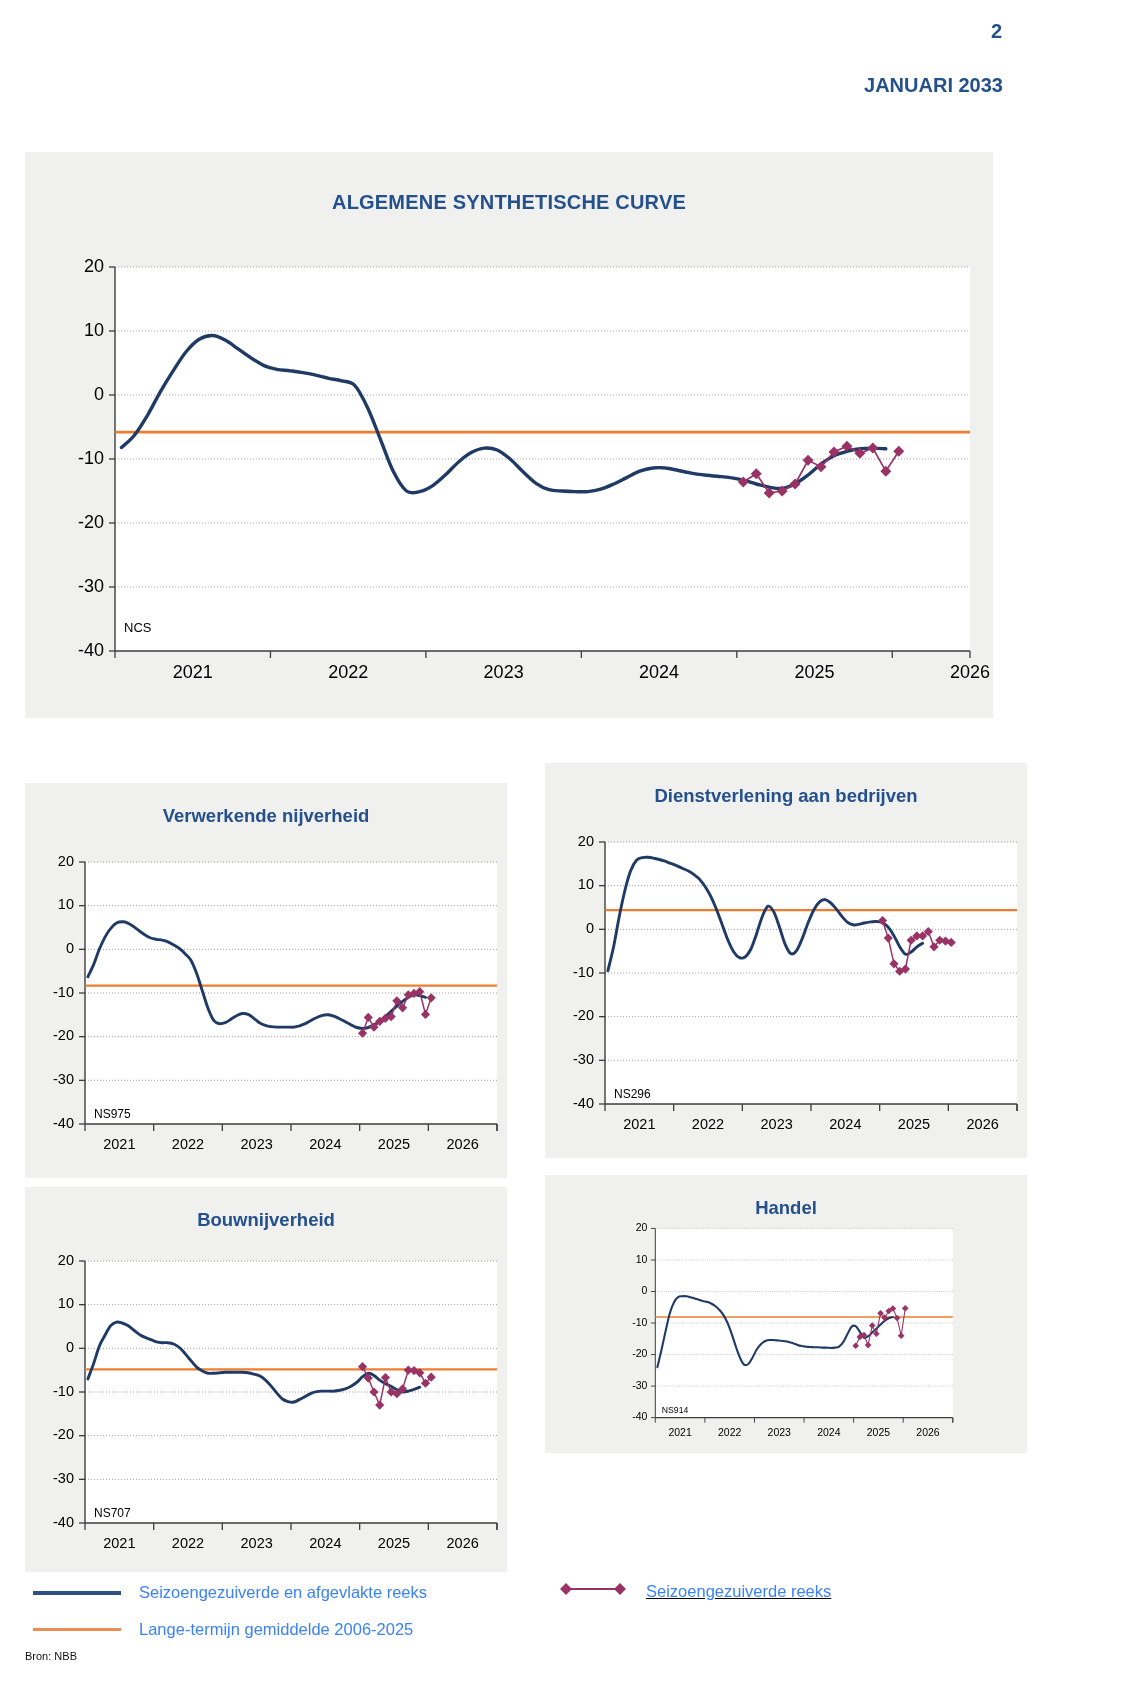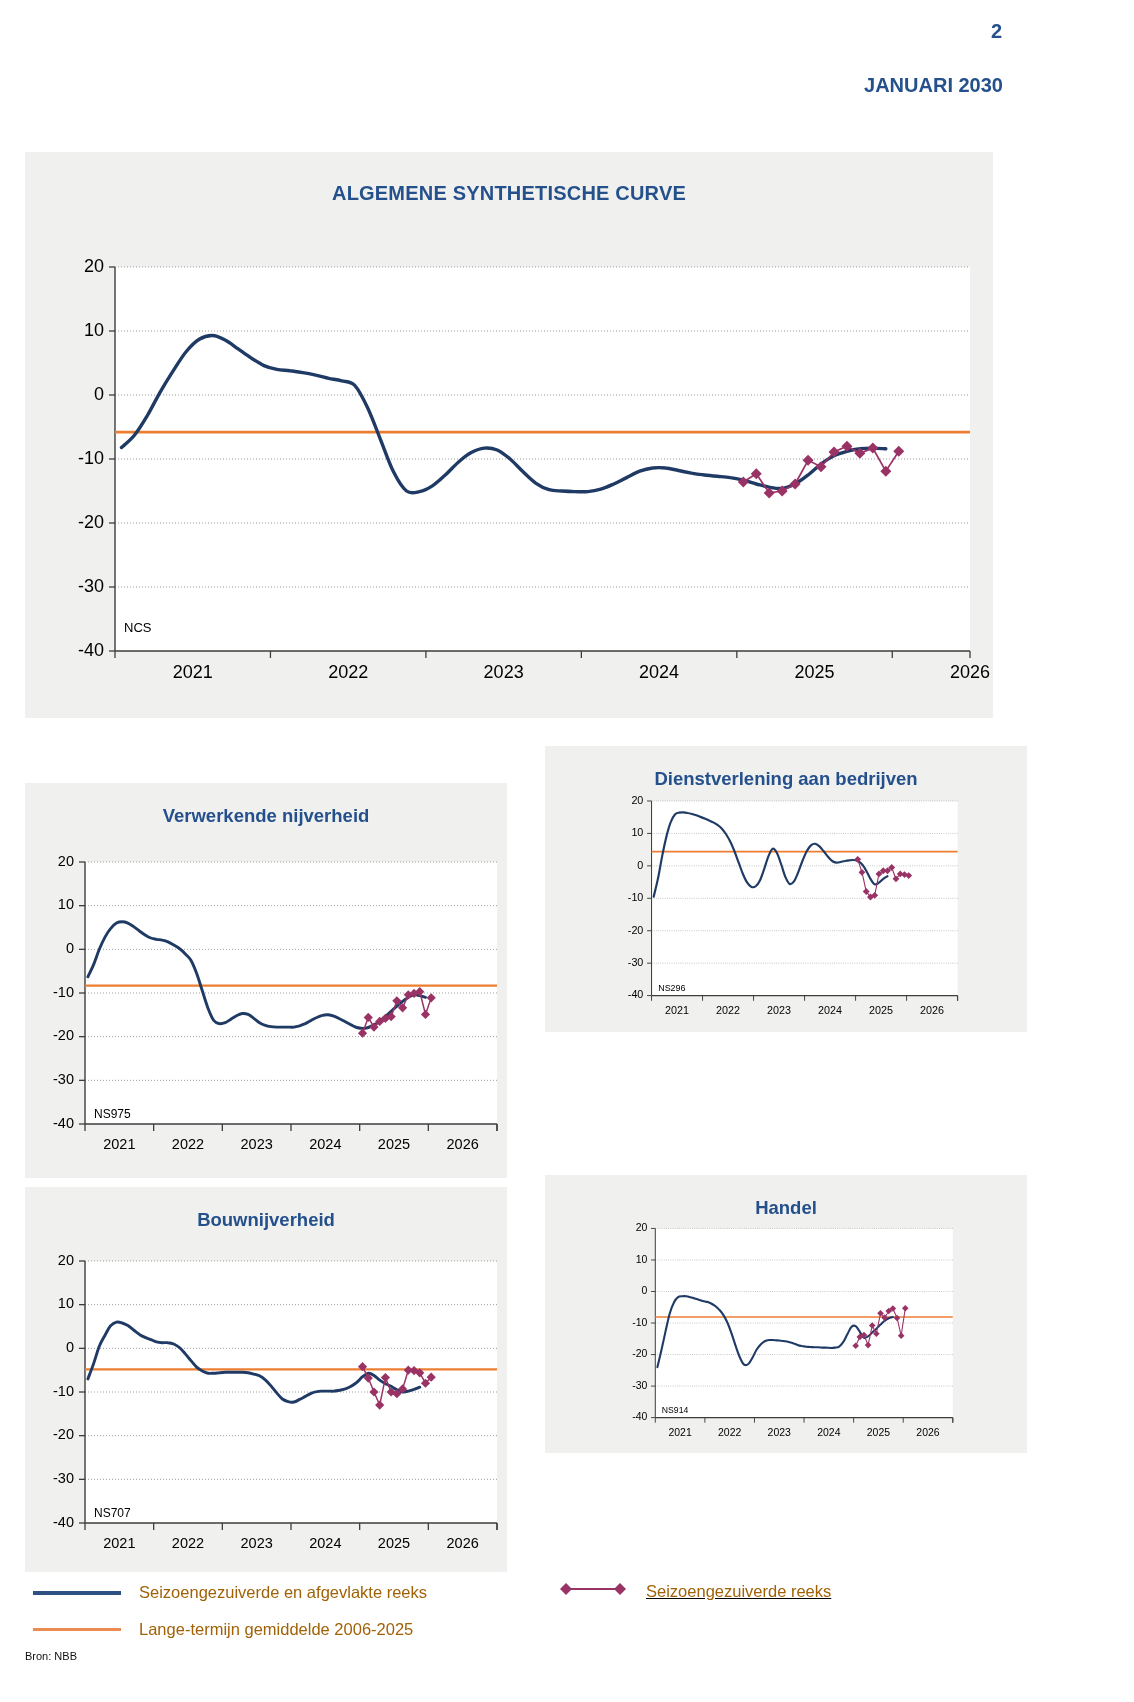--- a/index.html
+++ b/index.html
@@ -4,43 +4,43 @@
 <style>
   html,body{margin:0;padding:0;background:#ffffff;}
   .page{position:relative;width:1134px;height:1702px;background:#ffffff;
         font-family:"Liberation Sans",sans-serif;overflow:hidden;}
   .hdr{position:absolute;color:#24508c;font-weight:bold;text-align:right;}
   #page-num{top:20px;right:132px;font-size:20px;}
   #edition{top:74px;right:131px;font-size:20px;}
   .panel{position:absolute;background:#f0f0ef;}
   #panel-ncs{left:25px;top:152px;width:968px;height:566px;}
   #panel-vn {left:25px;top:753px;width:482px;height:395px;margin-top:30px;}
-  #panel-db {left:545px;top:746px;width:482px;height:286px;}
+  #panel-db {left:545px;top:763px;width:482px;height:395px;}
   #panel-bn {left:25px;top:1187px;width:482px;height:385px;}
   #panel-hd {left:545px;top:1175px;width:482px;height:278px;}
   .chart-title{position:relative;z-index:2;text-align:center;font-weight:bold;color:#24508c;margin:0;}
-  .big-title{padding-top:30px;font-size:20px;letter-spacing:.2px;}
+  .big-title{padding-top:39px;font-size:20px;letter-spacing:.2px;}
   .small-title{padding-top:22px;font-size:18.5px;}
   .chartbox,.chartbox svg{position:absolute;left:0;top:0;width:100%;height:100%;}
   .legend-row{position:absolute;display:flex;align-items:center;}
-  .legend-text{font-size:16.5px;color:#a16207;margin-left:18px;white-space:nowrap;}
+  .legend-text{font-size:16.5px;color:#3b82f6;margin-left:18px;white-space:nowrap;}
   .swatch-line{width:88px;height:0;border-top:4px solid #2c5182;}
   .swatch-orange{width:88px;height:0;border-top:3px solid #ed8c52;}
   #legend-smoothed{left:33px;top:1583px;}
   #legend-longterm{left:33px;top:1620px;}
   #legend-seasonal{left:558px;top:1581px;text-decoration:underline;}
   #source{position:absolute;left:25px;top:1650px;font-size:11px;color:#111;}
 </style>
 </head>
 <body>
 
 <div class="page">
 
   <div id="page-num" class="hdr">2</div>
-  <div id="edition" class="hdr">JANUARI 2030</div>
+  <div id="edition" class="hdr">JANUARI 2033</div>
 
   <section id="panel-ncs" class="panel">
     <h1 class="chart-title big-title">ALGEMENE SYNTHETISCHE CURVE</h1>
     <div class="chartbox">
         <svg viewBox="0 0 968 566">
           <rect x="90" y="115" width="855" height="384" fill="#ffffff"></rect>
           <line x1="90" y1="115" x2="945" y2="115" stroke="#9d9d9d" stroke-width="1" stroke-dasharray="1,2"></line>
           <line x1="84" y1="115" x2="90" y2="115" stroke="#3d3d3d" stroke-width="1.3"></line>
           <text x="79" y="115" text-anchor="end" dominant-baseline="middle" font-size="18" fill="#000">20</text>
           <line x1="90" y1="179" x2="945" y2="179" stroke="#9d9d9d" stroke-width="1" stroke-dasharray="1,2"></line>

